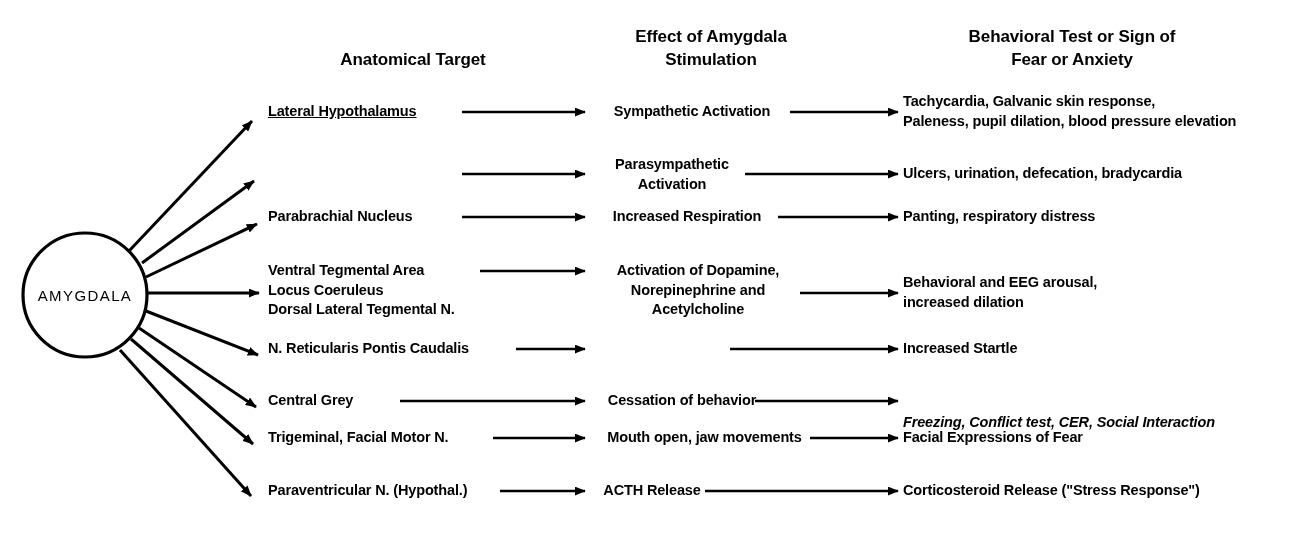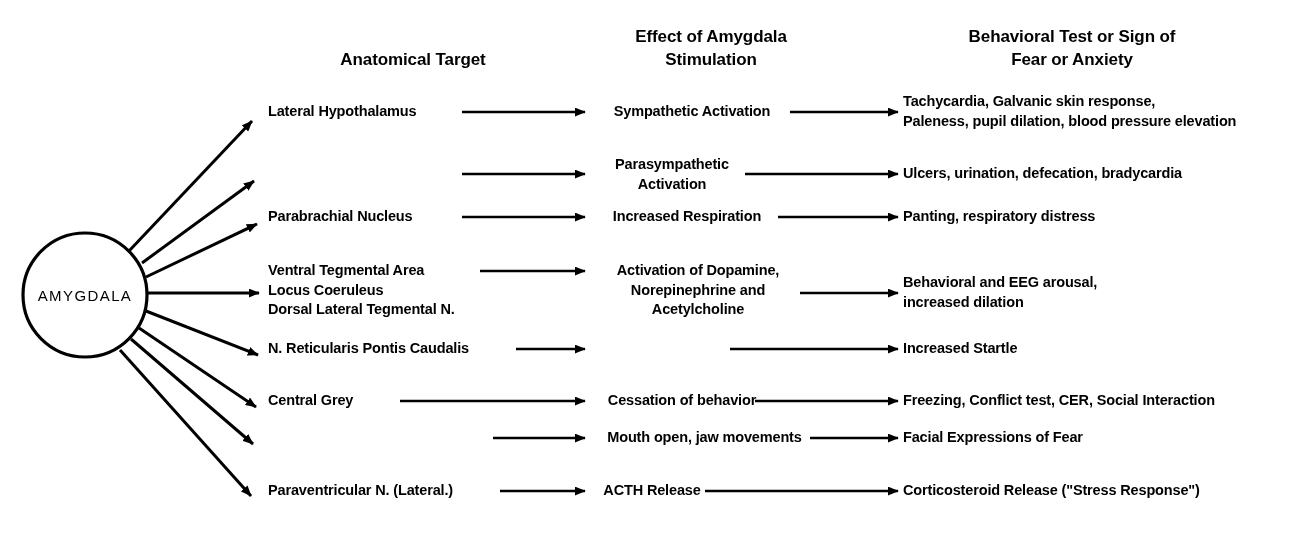--- a/index.html
+++ b/index.html
@@ -128,21 +128,21 @@
   </svg>
 
   <div class="amygdala-text">AMYGDALA</div>
 
   <div class="col-header" id="header-anatomical">Anatomical Target</div>
   <div class="col-header" id="header-effect">Effect of Amygdala
 Stimulation</div>
   <div class="col-header" id="header-behavioral">Behavioral Test or Sign of
 Fear or Anxiety</div>
 
-  <div class="node-label col-target" style="left:268px; top:102px; width:200px;">Lateral Hypothalamus</div>
+  <div class="node-label col-target" style="left:268px; top:102px; width:200px;text-decoration:underline;">Lateral Hypothalamus</div>
   <div class="node-label col-effect" style="left:592px; top:102px; width:200px;">Sympathetic Activation</div>
   <div class="node-label col-behavior" style="left:903px; top:92px; width:395px;">Tachycardia, Galvanic skin response,
 Paleness, pupil dilation, blood pressure elevation</div>
 
   <div class="node-label col-effect" style="left:592px; top:155px; width:160px;">Parasympathetic
 Activation</div>
   <div class="node-label col-behavior" style="left:903px; top:164px; width:390px;">Ulcers, urination, defecation, bradycardia</div>
 
   <div class="node-label col-target" style="left:268px; top:207px; width:200px;">Parabrachial Nucleus</div>
   <div class="node-label col-effect" style="left:592px; top:207px; width:190px;">Increased Respiration</div>
@@ -155,22 +155,23 @@
 Norepinephrine and
 Acetylcholine</div>
   <div class="node-label col-behavior" style="left:903px; top:273px; width:390px;">Behavioral and EEG arousal,
 increased dilation</div>
 
   <div class="node-label col-target" style="left:268px; top:339px; width:250px;">N. Reticularis Pontis Caudalis</div>
   <div class="node-label col-behavior" style="left:903px; top:339px; width:390px;">Increased Startle</div>
 
   <div class="node-label col-target" style="left:268px; top:391px; width:130px;">Central Grey</div>
   <div class="node-label col-effect" style="left:592px; top:391px; width:180px;">Cessation of behavior</div>
-  <div class="node-label col-behavior" style="left:903px; top:391px; width:390px;">Freezing, Conflict test, CER, Social Interaction</div>
+  <div class="node-label col-behavior" style="left:903px; top:413px; width:390px;font-style:italic;">Freezing, Conflict test, CER, Social Interaction</div>
 
+  <div class="node-label col-target" style="left:268px; top:428px; width:230px;">Trigeminal, Facial Motor N.</div>
   <div class="node-label col-effect" style="left:592px; top:428px; width:225px;">Mouth open, jaw movements</div>
   <div class="node-label col-behavior" style="left:903px; top:428px; width:390px;">Facial Expressions of Fear</div>
 
-  <div class="node-label col-target" style="left:268px; top:481px; width:240px;">Paraventricular N. (Lateral.)</div>
+  <div class="node-label col-target" style="left:268px; top:481px; width:240px;">Paraventricular N. (Hypothal.)</div>
   <div class="node-label col-effect" style="left:592px; top:481px; width:120px;">ACTH Release</div>
   <div class="node-label col-behavior" style="left:903px; top:481px; width:390px;">Corticosteroid Release ("Stress Response")</div>
 
 </div>
 
 </body></html>

